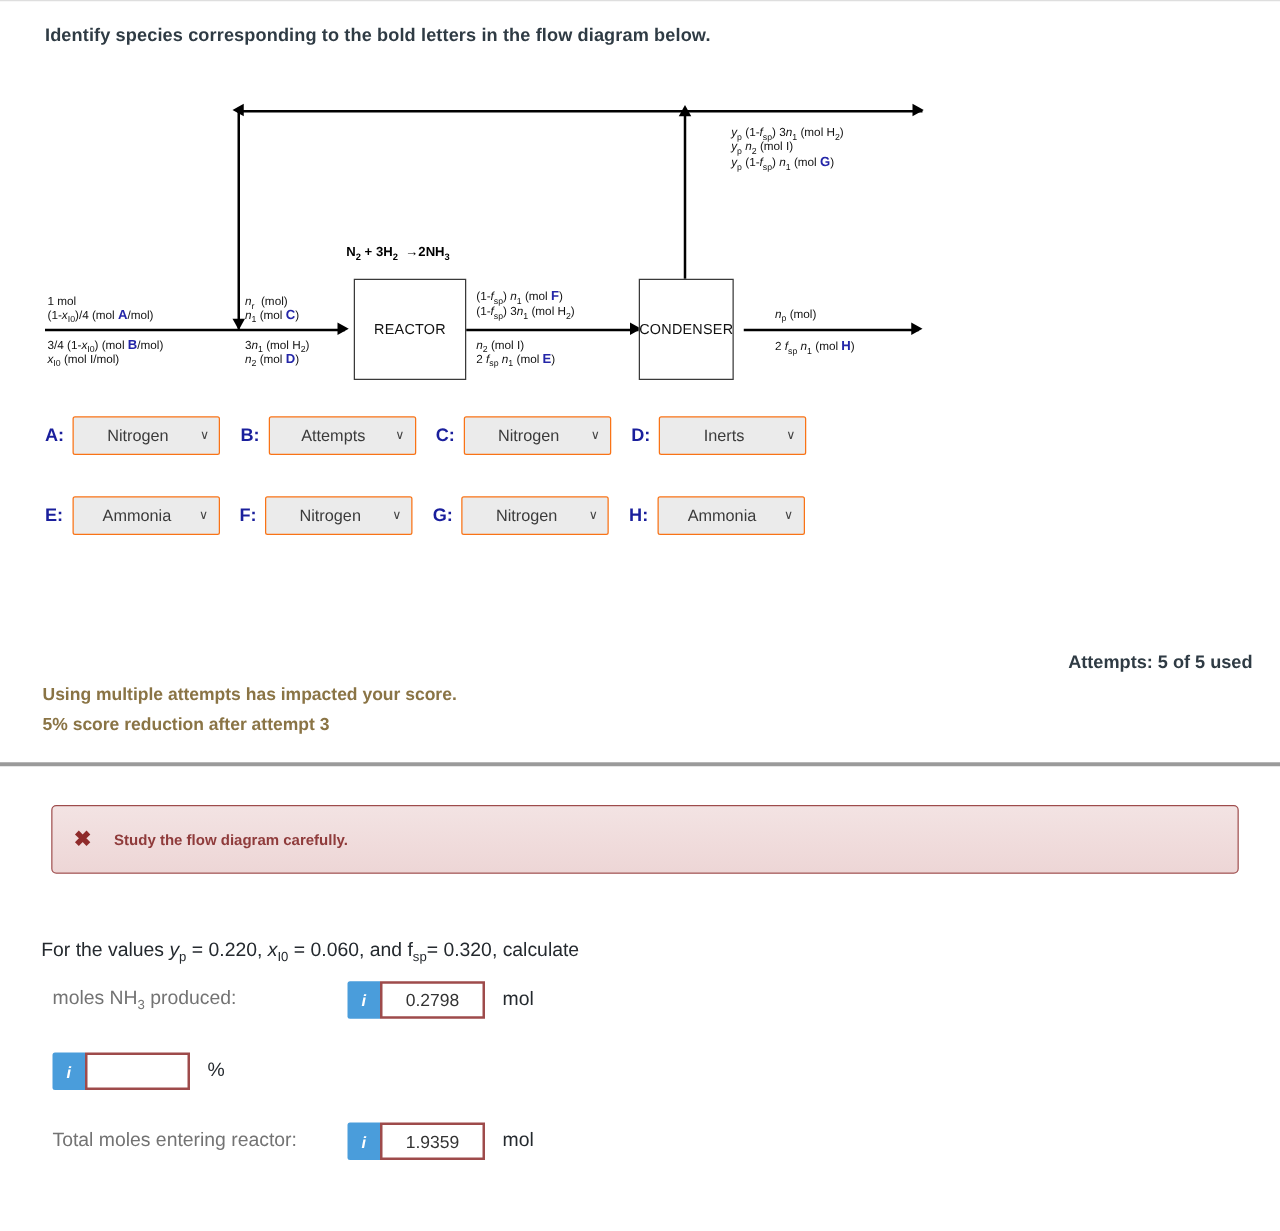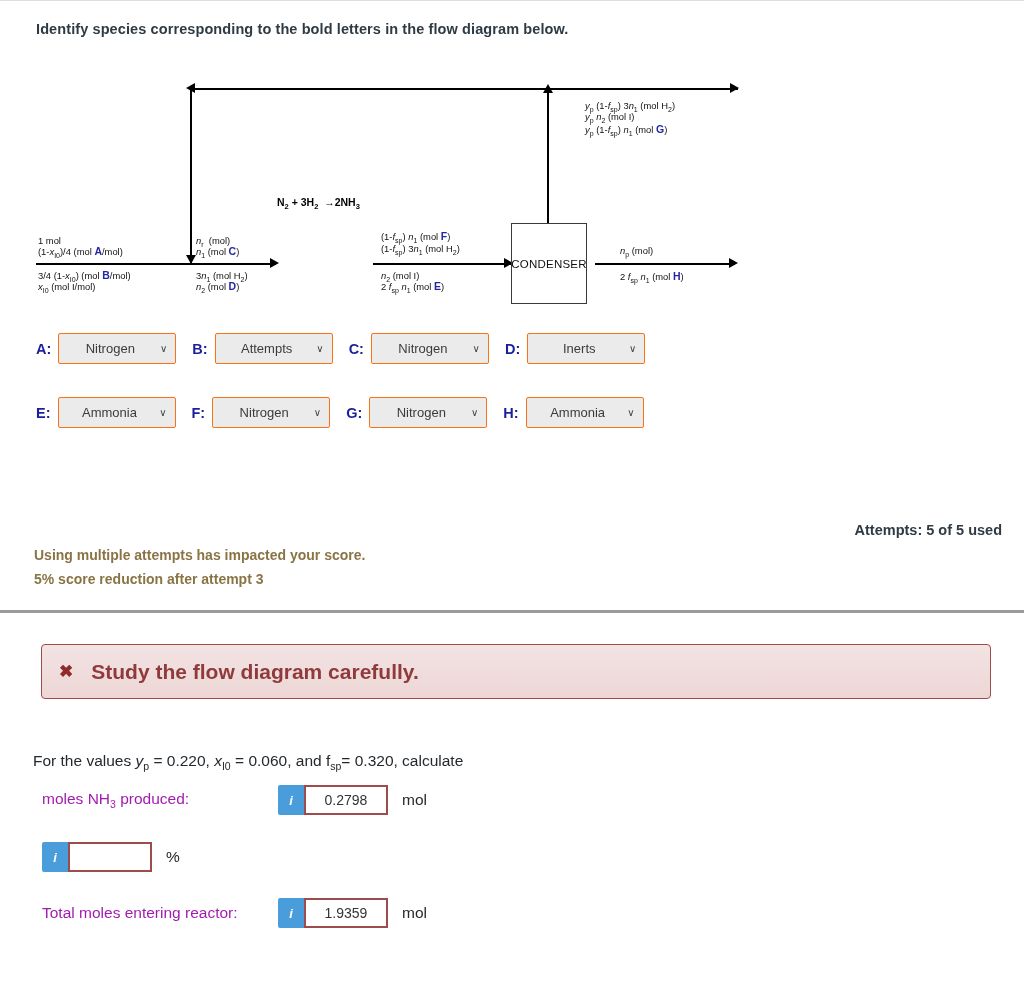--- a/index.html
+++ b/index.html
@@ -125,32 +125,32 @@
     position:absolute; left:41px; top:31px; width:950px; height:55px;
     background:linear-gradient(#f3e3e3,#edd6d6);
     border:1.5px solid #9e4b4b;
     border-radius:4px;
     display:flex; align-items:center;
   }
   #alert .x{
     margin-left:17px; font-size:17px; font-weight:bold; color:#8f2b2b;
   }
   #alert .msg{
-    margin-left:18px; font-size:21px; color:#8f3b3b; font-weight:600;
+    margin-left:18px; font-size:12px; color:#8f3b3b; font-weight:600;
   }
 
   .values-line{
     position:absolute; left:33px; top:139px;
     font-size:15.5px; color:#24292e;
   }
   .values-line sub{ font-size:10.5px; }
 
   .ans-row{ position:absolute; display:flex; align-items:center; }
   .ans-label{
-    font-size:15.5px; color:#a21caf; white-space:nowrap;
+    font-size:15.5px; color:#737373; white-space:nowrap;
   }
   .ans-label sub{ font-size:10.5px; }
   .ibtn{
     width:26px; height:30px; background:#4a9ddb;
     color:#fff; font-size:13px; font-weight:bold; font-style:italic;
     display:flex; align-items:center; justify-content:center;
     border-radius:2px 0 0 2px;
   }
   .ansbox{
     width:84px; height:30px;
@@ -213,20 +213,23 @@
     <div class="lbl" style="left:196px; top:187px;">
       <i>n</i><sub>1</sub> (mol <span class="bold-blue">C</span>)
     </div>
     <div class="lbl" style="left:196px; top:211px;">
       3<i>n</i><sub>1</sub> (mol H<sub>2</sub>)
     </div>
     <div class="lbl" style="left:196px; top:222px;">
       <i>n</i><sub>2</sub> (mol <span class="bold-blue">D</span>)
     </div>
 
+    <div class="unitbox" style="left:283px; top:164px; width:90px; height:81px;">
+      <span>REACTOR</span>
+    </div>
 
     <div class="line hline" style="left:373px; top:204px; width:138px;"></div>
     <div class="arrow-r" style="left:504px; top:199px;"></div>
 
     <div class="lbl" style="left:381px; top:172px;">
       (1-<i>f</i><sub>sp</sub>) <i>n</i><sub>1</sub> (mol <span class="bold-blue">F</span>)
     </div>
     <div class="lbl" style="left:381px; top:184px;">
       (1-<i>f</i><sub>sp</sub>) 3<i>n</i><sub>1</sub> (mol H<sub>2</sub>)
     </div>

